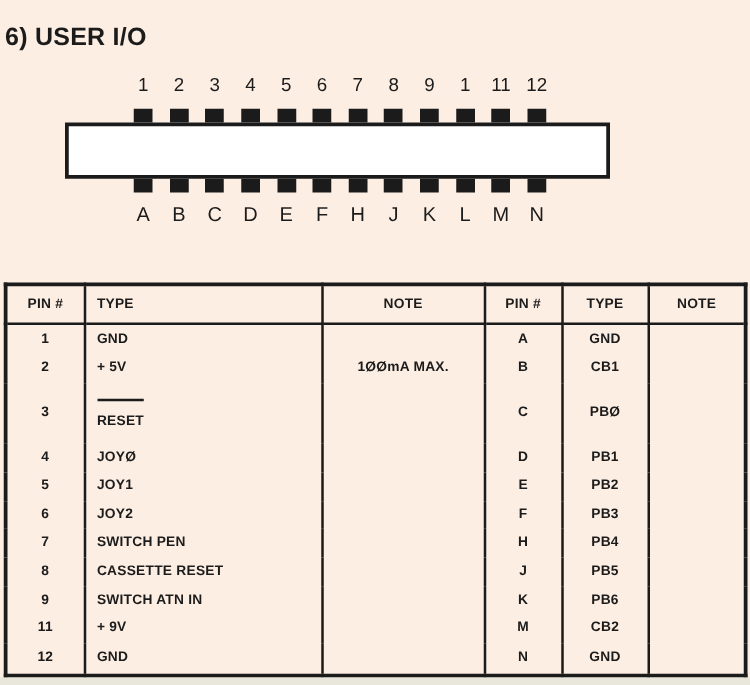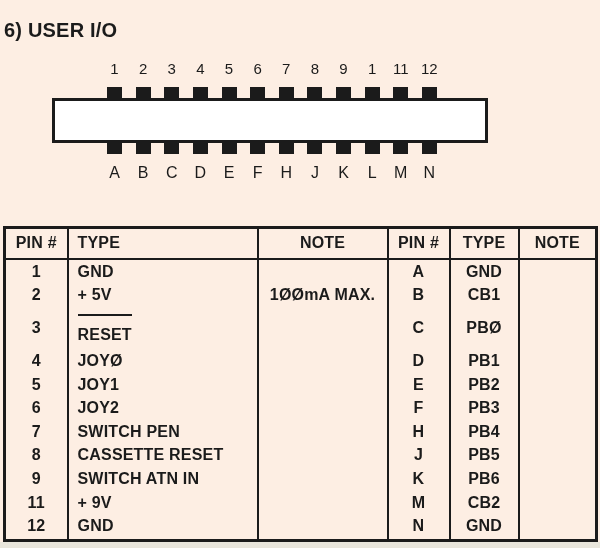--- a/index.html
+++ b/index.html
@@ -33,21 +33,21 @@
   .body-rect{
     position:absolute;left:52px;top:98px;width:436px;height:45px;
     box-sizing:border-box;background:var(--fill);
     border:3px solid var(--ink);z-index:2;
   }
   
   table.pinout{
     position:absolute;left:3px;top:226px;width:592px;height:316px;
     border-collapse:collapse;table-layout:fixed;
     border:3px solid var(--ink);
-    font-size:16px;font-weight:700;letter-spacing:.2px;
+    font-size:11px;font-weight:700;letter-spacing:.2px;
   }
   .pinout th,.pinout td{
     border-left:2px solid var(--ink);border-right:2px solid var(--ink);
     padding:0;line-height:1.05;vertical-align:middle;overflow:visible;
     white-space:nowrap;
   }
   .pinout thead th{border-bottom:2.5px solid var(--ink);height:29px}
   .pinout .c{text-align:center}
   .pinout .l{text-align:left;padding-left:9px}
   .ovl{

